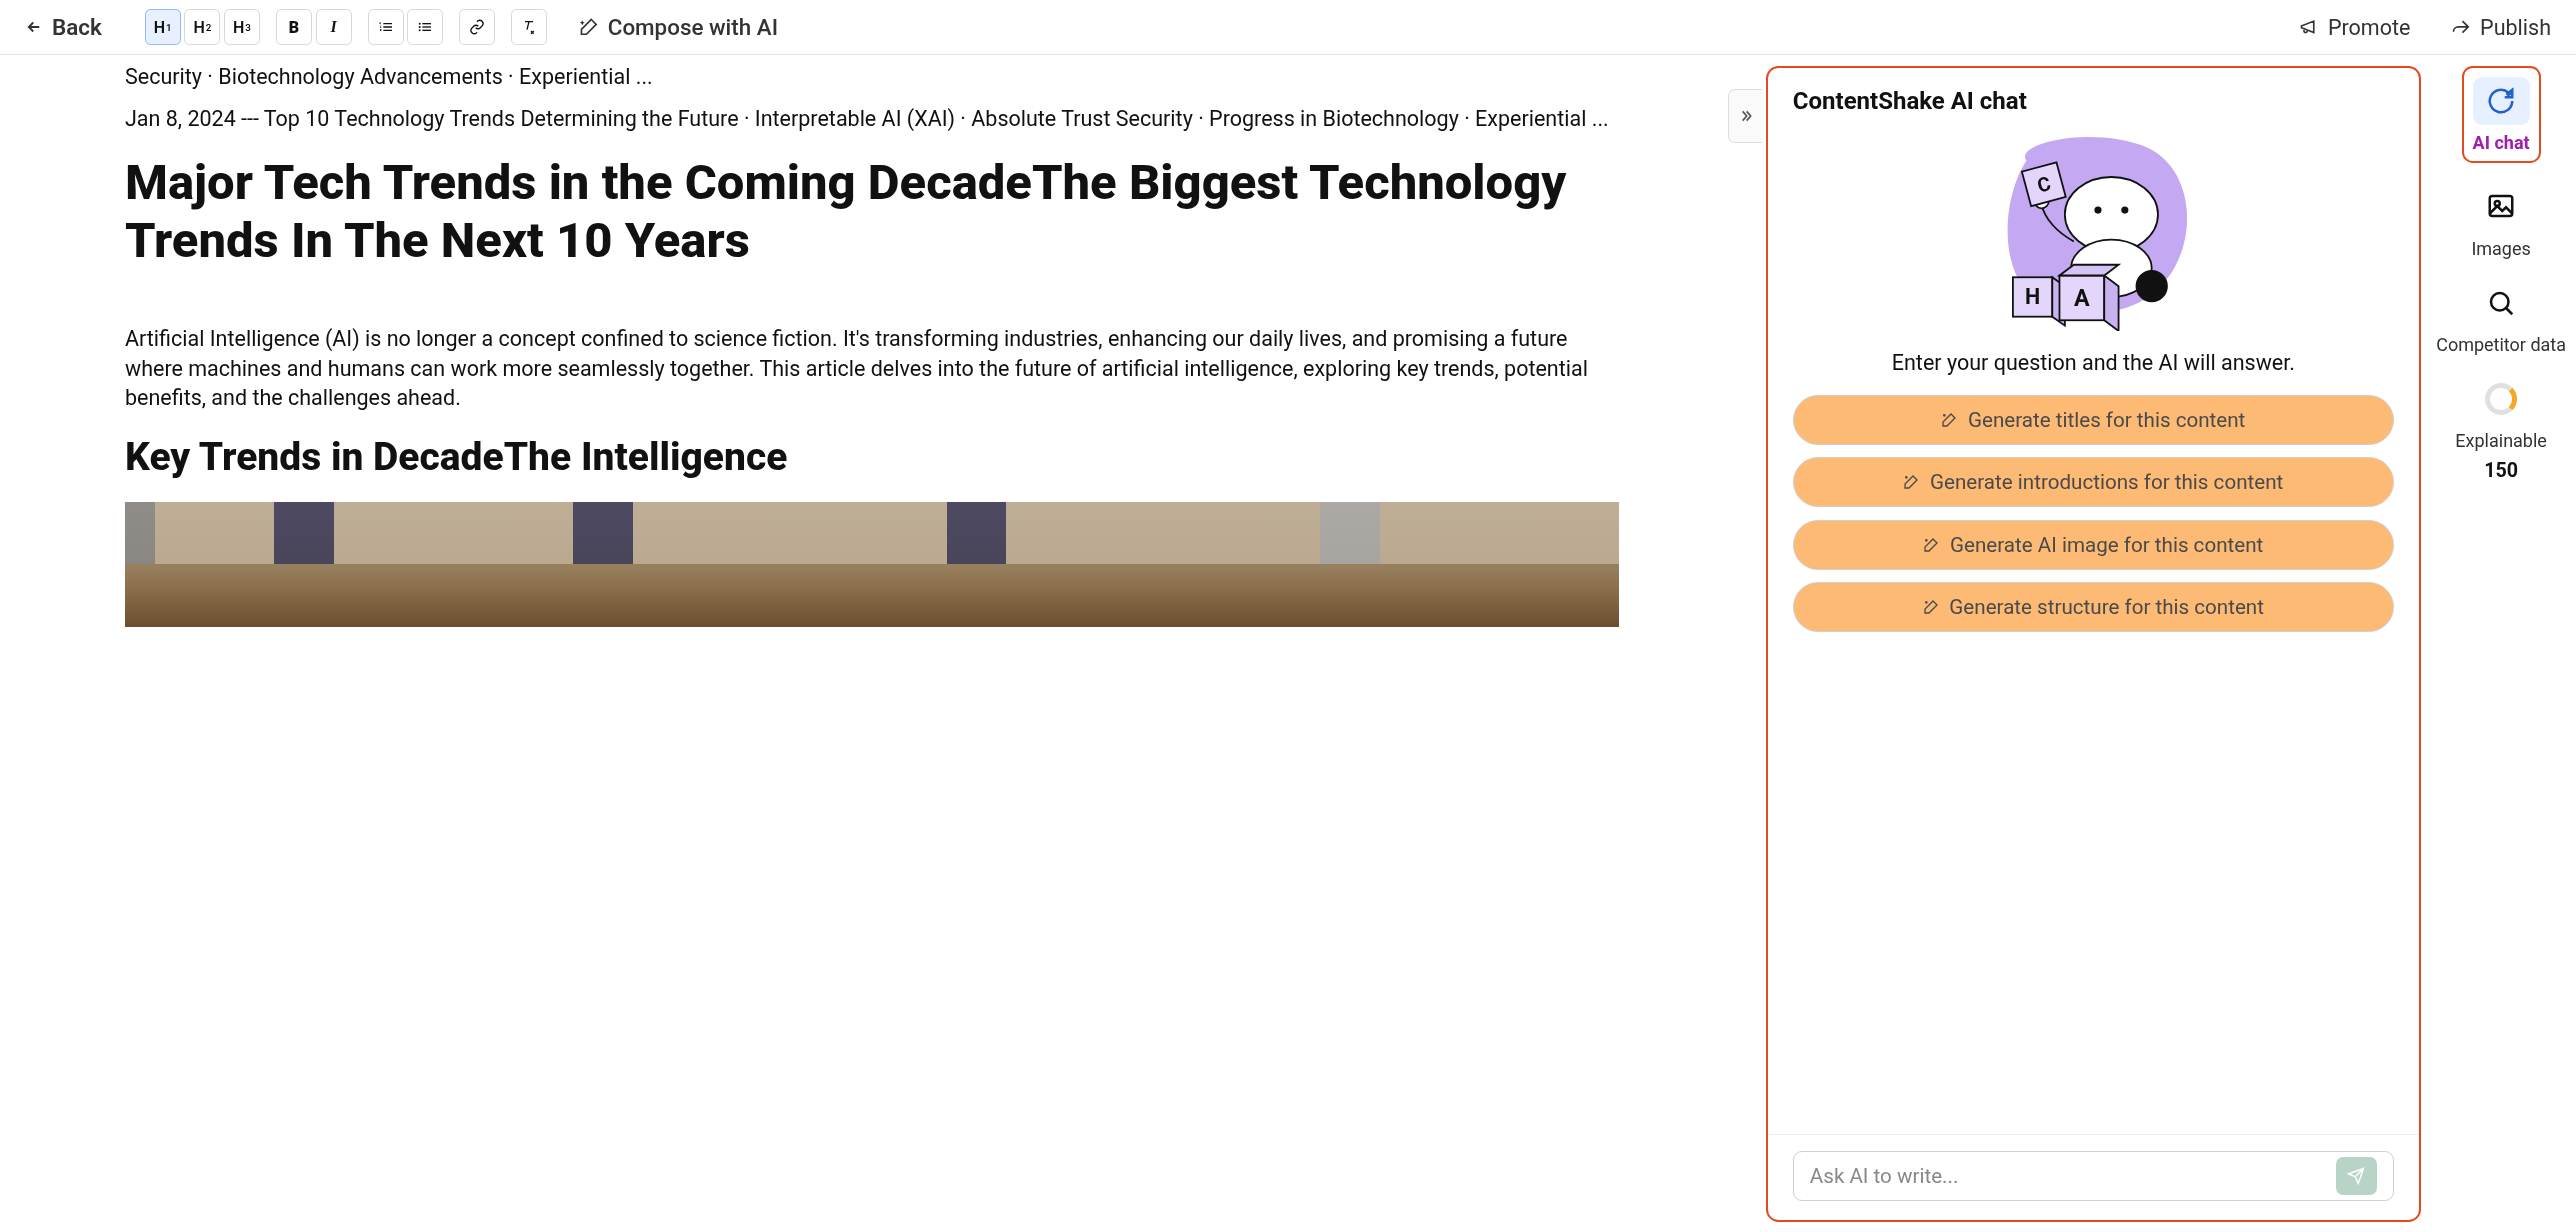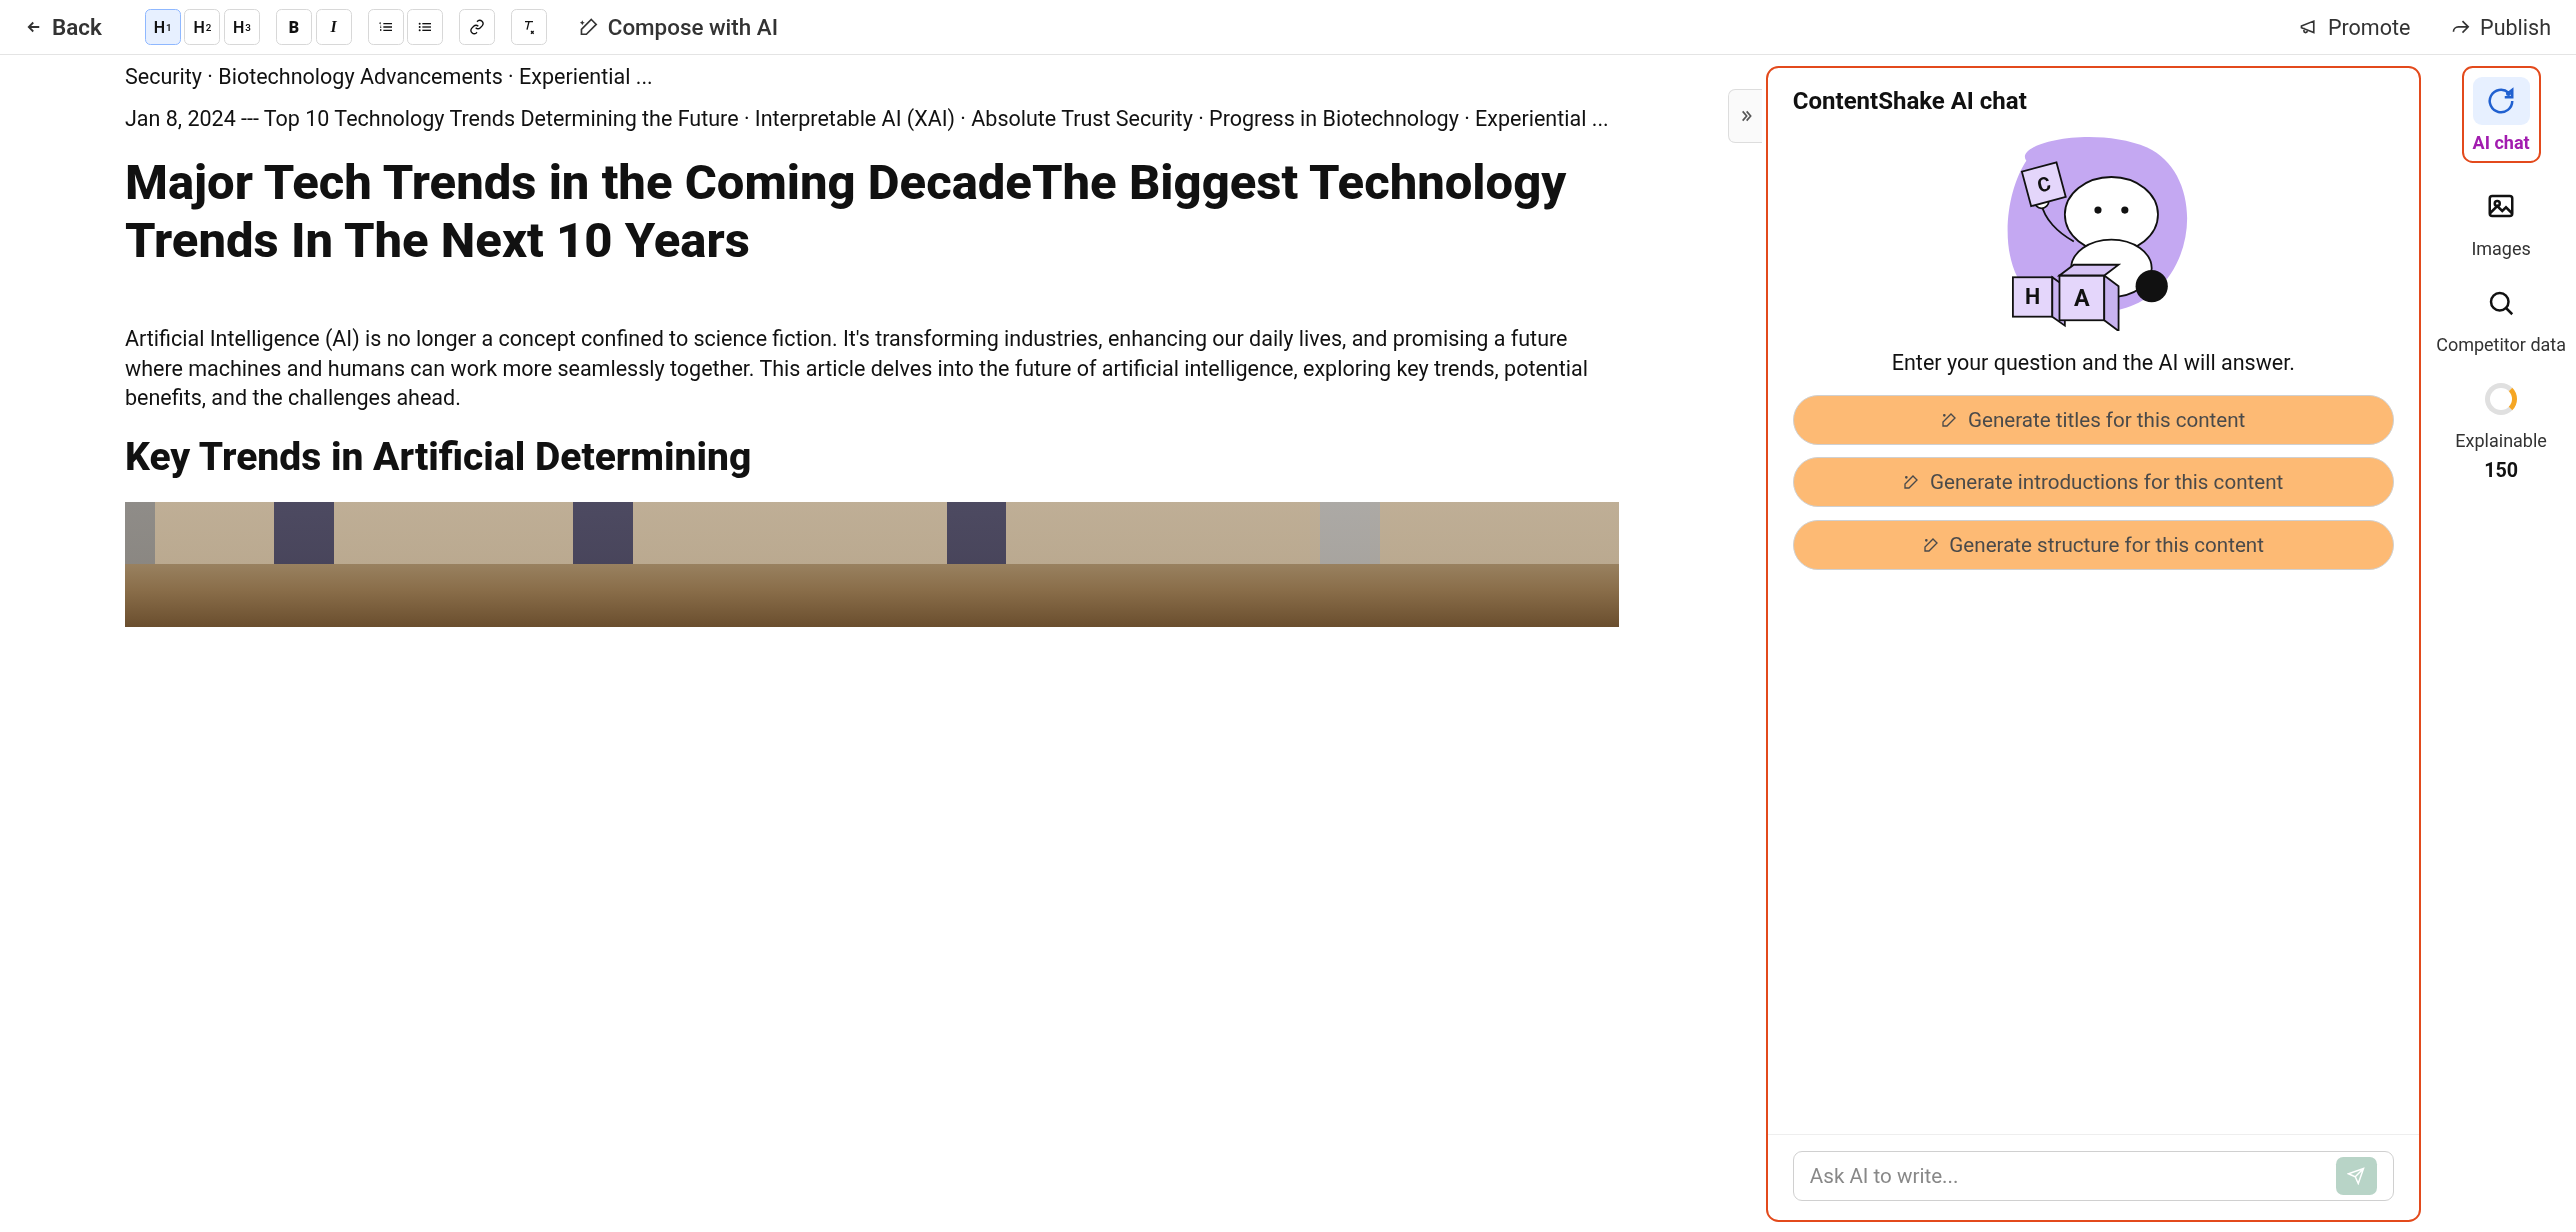--- a/index.html
+++ b/index.html
@@ -365,21 +365,21 @@
     <div class="collapse-handle">
       <svg width="16" height="16" viewBox="0 0 24 24" fill="none" stroke="currentColor" stroke-width="2.5">
           <path d="M7 5l6 7-6 7M13 5l6 7-6 7"></path>
         </svg>
     </div>
     <div class="editor-content" style="padding-top:7.2px;">
       <p class="snippet">Security · Biotechnology Advancements · Experiential ...</p>
       <p class="snippet">Jan 8, 2024 --- Top 10 Technology Trends Determining the Future · Interpretable AI (XAI) · Absolute Trust Security · Progress in Biotechnology · Experiential ...</p>
       <h1 class="heading1">Major Tech Trends in the Coming DecadeThe Biggest Technology Trends In The Next 10 Years</h1>
       <p class="para">Artificial Intelligence (AI) is no longer a concept confined to science fiction. It's transforming industries, enhancing our daily lives, and promising a future where machines and humans can work more seamlessly together. This article delves into the future of artificial intelligence, exploring key trends, potential benefits, and the challenges ahead.</p>
-      <h2 class="heading2">Key Trends in Artificial Determining</h2>
+      <h2 class="heading2">Key Trends in DecadeThe Intelligence</h2>
       <div class="article-img"></div>
     </div>
   </div>
 
   <div class="chat-panel">
     <div class="chat-title">ContentShake AI chat</div>
     <div class="chat-body">
       <div class="robot-wrap">
         <svg width="233" height="197" viewBox="0 0 260 220">
           <path d="M55 30 C 40 10, 130 -10, 190 15 C 245 40, 250 130, 200 175 C 160 212, 70 210, 45 160 C 25 120, 35 60, 55 30 Z" fill="#c4a8f2"></path>
@@ -420,20 +420,27 @@
             <circle cx="5" cy="5" r="1" fill="currentColor"></circle>
           </svg>
         <span>Generate titles for this content</span>
       </div>
       <div class="suggest-btn">
         <svg width="16" height="16" viewBox="0 0 24 24" fill="none" stroke="currentColor" stroke-width="2">
             <path d="M15 3l6 6L9 21H3v-6L15 3z"></path>
             <circle cx="5" cy="5" r="1" fill="currentColor"></circle>
           </svg>
         <span>Generate introductions for this content</span>
+      </div>
+      <div class="suggest-btn">
+        <svg width="16" height="16" viewBox="0 0 24 24" fill="none" stroke="currentColor" stroke-width="2">
+            <path d="M15 3l6 6L9 21H3v-6L15 3z"></path>
+            <circle cx="5" cy="5" r="1" fill="currentColor"></circle>
+          </svg>
+        <span>Generate AI image for this content</span>
       </div>
       <div class="suggest-btn">
         <svg width="16" height="16" viewBox="0 0 24 24" fill="none" stroke="currentColor" stroke-width="2">
             <path d="M15 3l6 6L9 21H3v-6L15 3z"></path>
             <circle cx="5" cy="5" r="1" fill="currentColor"></circle>
           </svg>
         <span>Generate structure for this content</span>
       </div>
     </div>
 

